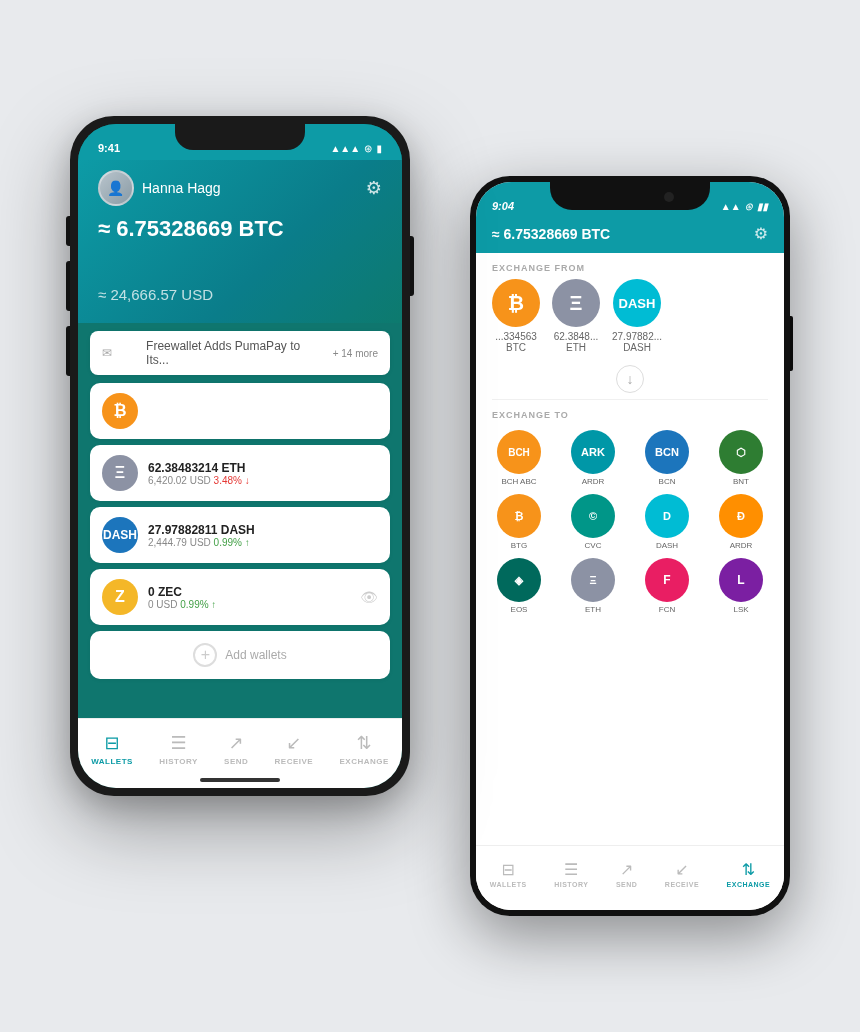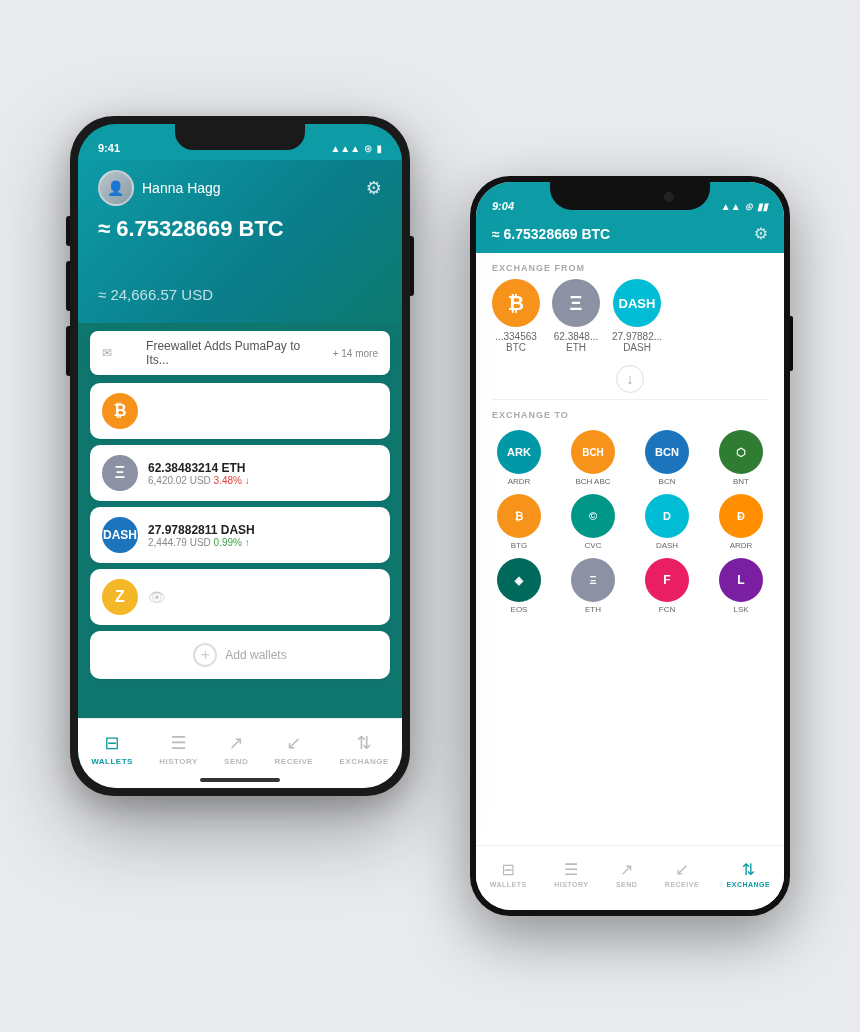--- a/index.html
+++ b/index.html
@@ -566,20 +566,27 @@
             <div class="wallet-amount">27.97882811 DASH</div>
             <div class="wallet-usd">
               <span>2,444.79 USD</span>
               <span class="wallet-change-up">  0.99% ↑</span>
             </div>
           </div>
         </div>
 
         <div class="wallet-item">
           <div class="coin-icon coin-zec">Z</div>
+          <div class="wallet-info">
+            <div class="wallet-amount">0 ZEC</div>
+            <div class="wallet-usd">
+              <span>0 USD</span>
+              <span class="wallet-change-up">  0.99% ↑</span>
+            </div>
+          </div>
           <span class="wallet-eye">👁</span>
         </div>
 
         <div class="add-wallet">
           <div class="add-plus">+</div>
           <span>Add wallets</span>
         </div>
       </div>
 
       <div class="bottom-nav1">
@@ -654,27 +661,27 @@
           <div class="arrow-circle">↓</div>
         </div>
 
         <div class="divider-line"></div>
 
         <div class="section-label">EXCHANGE TO</div>
 
         <div class="exchange-to-grid">
 
           <div class="grid-coin">
+            <div class="grid-coin-circle c-orange" style="font-size:10px;">BCH</div>
+            <div class="grid-coin-label">BCH ABC</div>
+          </div>
+
+          <div class="grid-coin">
             <div class="grid-coin-circle c-cyan" style="font-size:11px;">ARK</div>
             <div class="grid-coin-label">ARDR</div>
-          </div>
-
-          <div class="grid-coin">
-            <div class="grid-coin-circle c-orange" style="font-size:10px;">BCH</div>
-            <div class="grid-coin-label">BCH ABC</div>
           </div>
 
           <div class="grid-coin">
             <div class="grid-coin-circle c-blue" style="font-size:11px;">BCN</div>
             <div class="grid-coin-label">BCN</div>
           </div>
 
           <div class="grid-coin">
             <div class="grid-coin-circle c-green" style="font-size:11px;">⬡</div>
             <div class="grid-coin-label">BNT</div>

